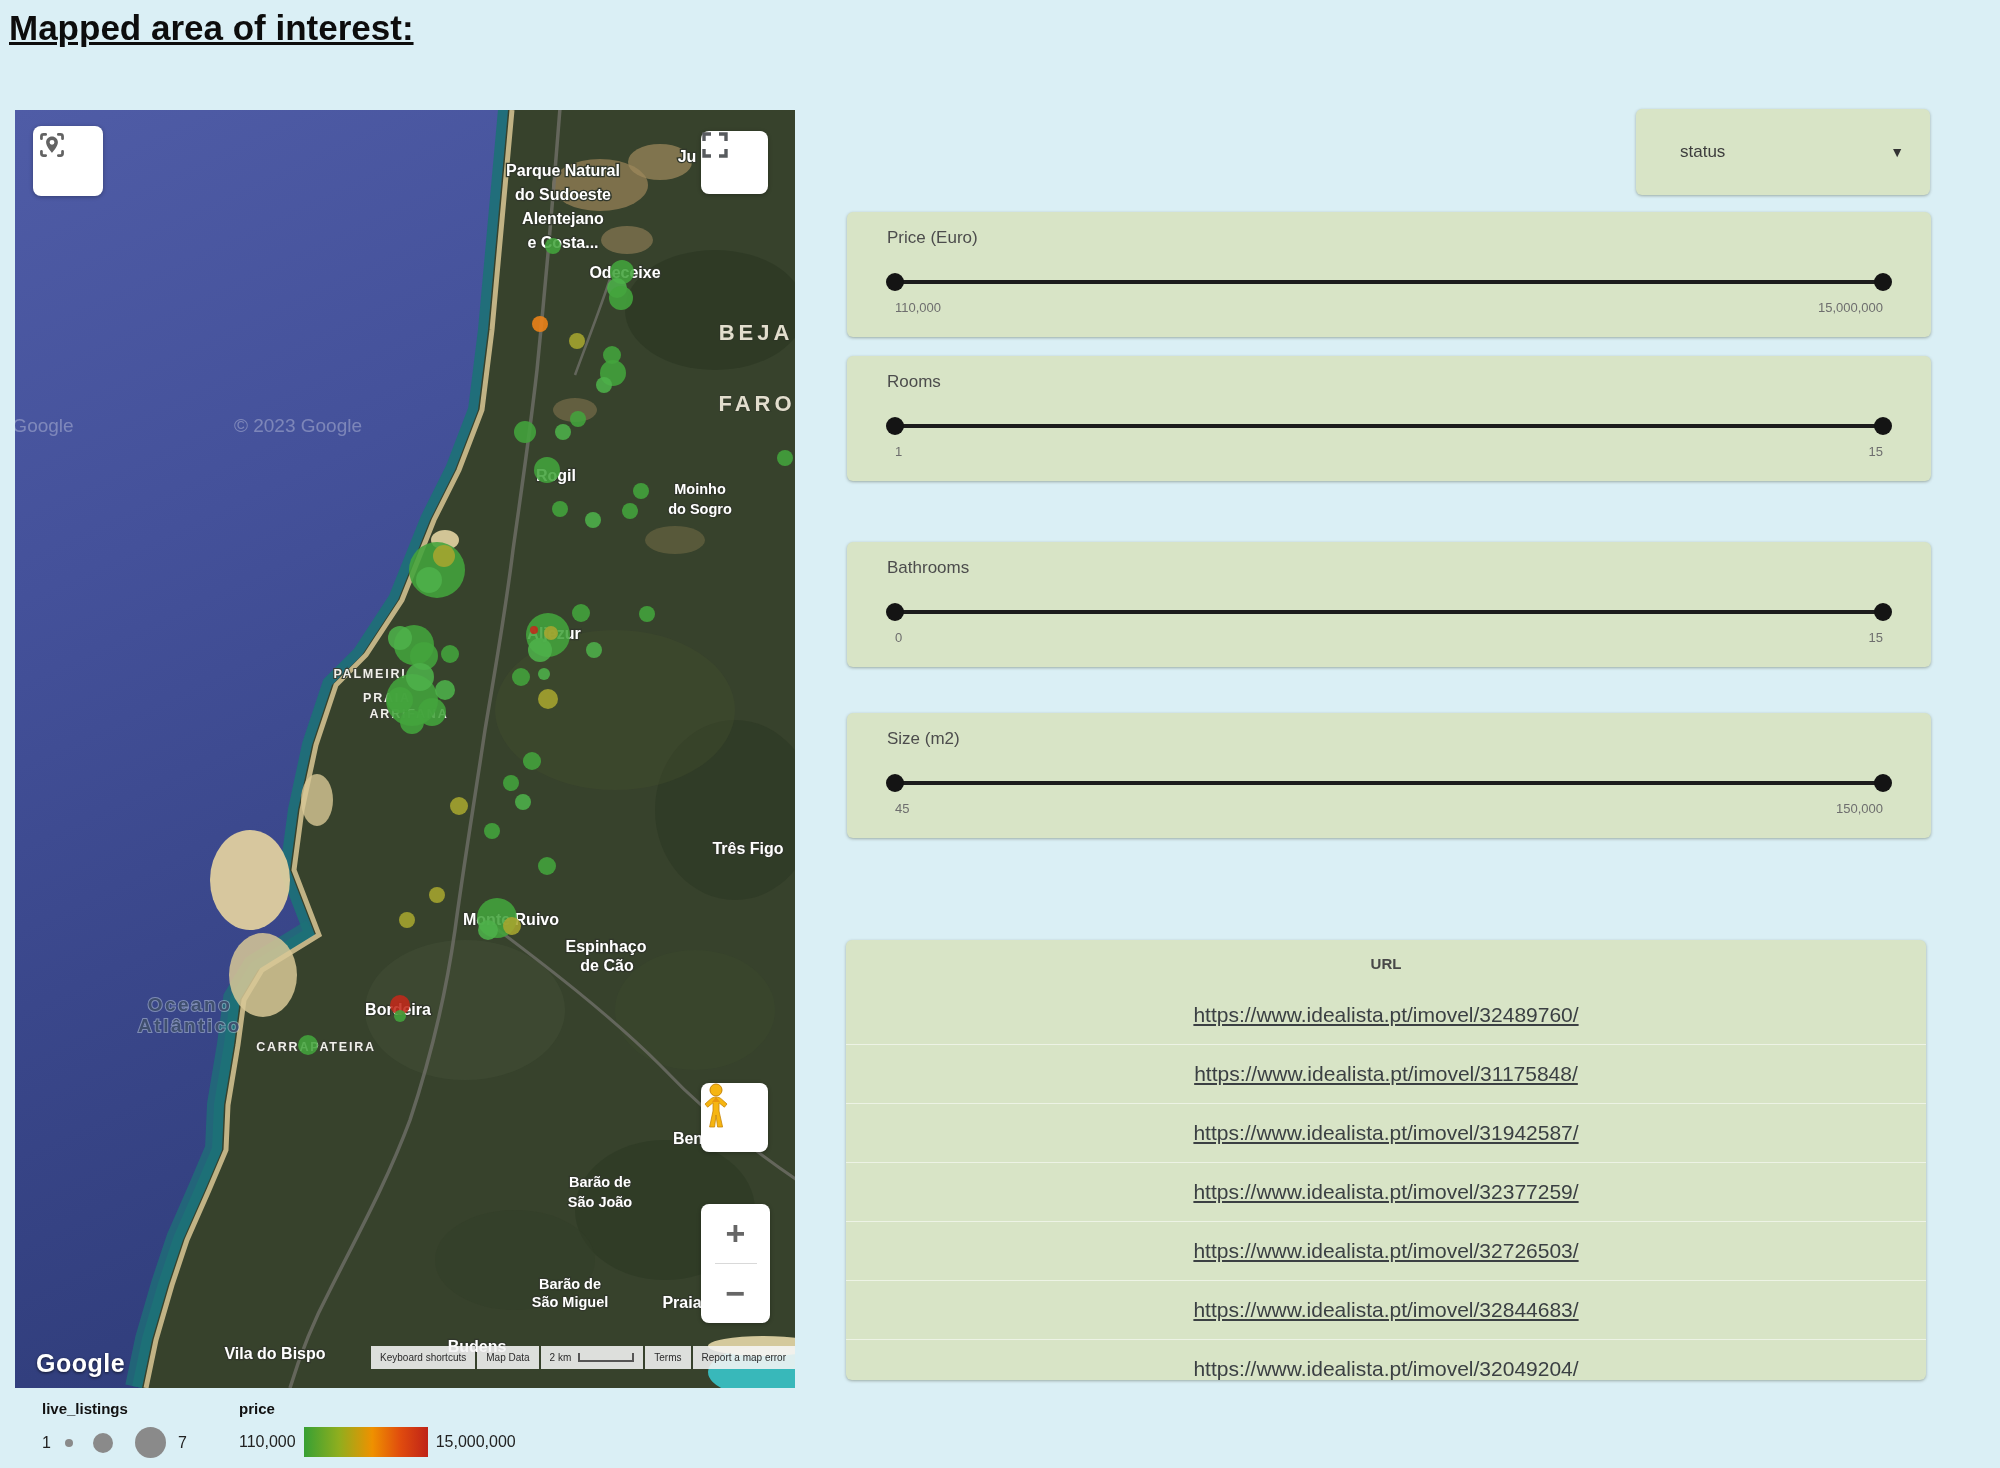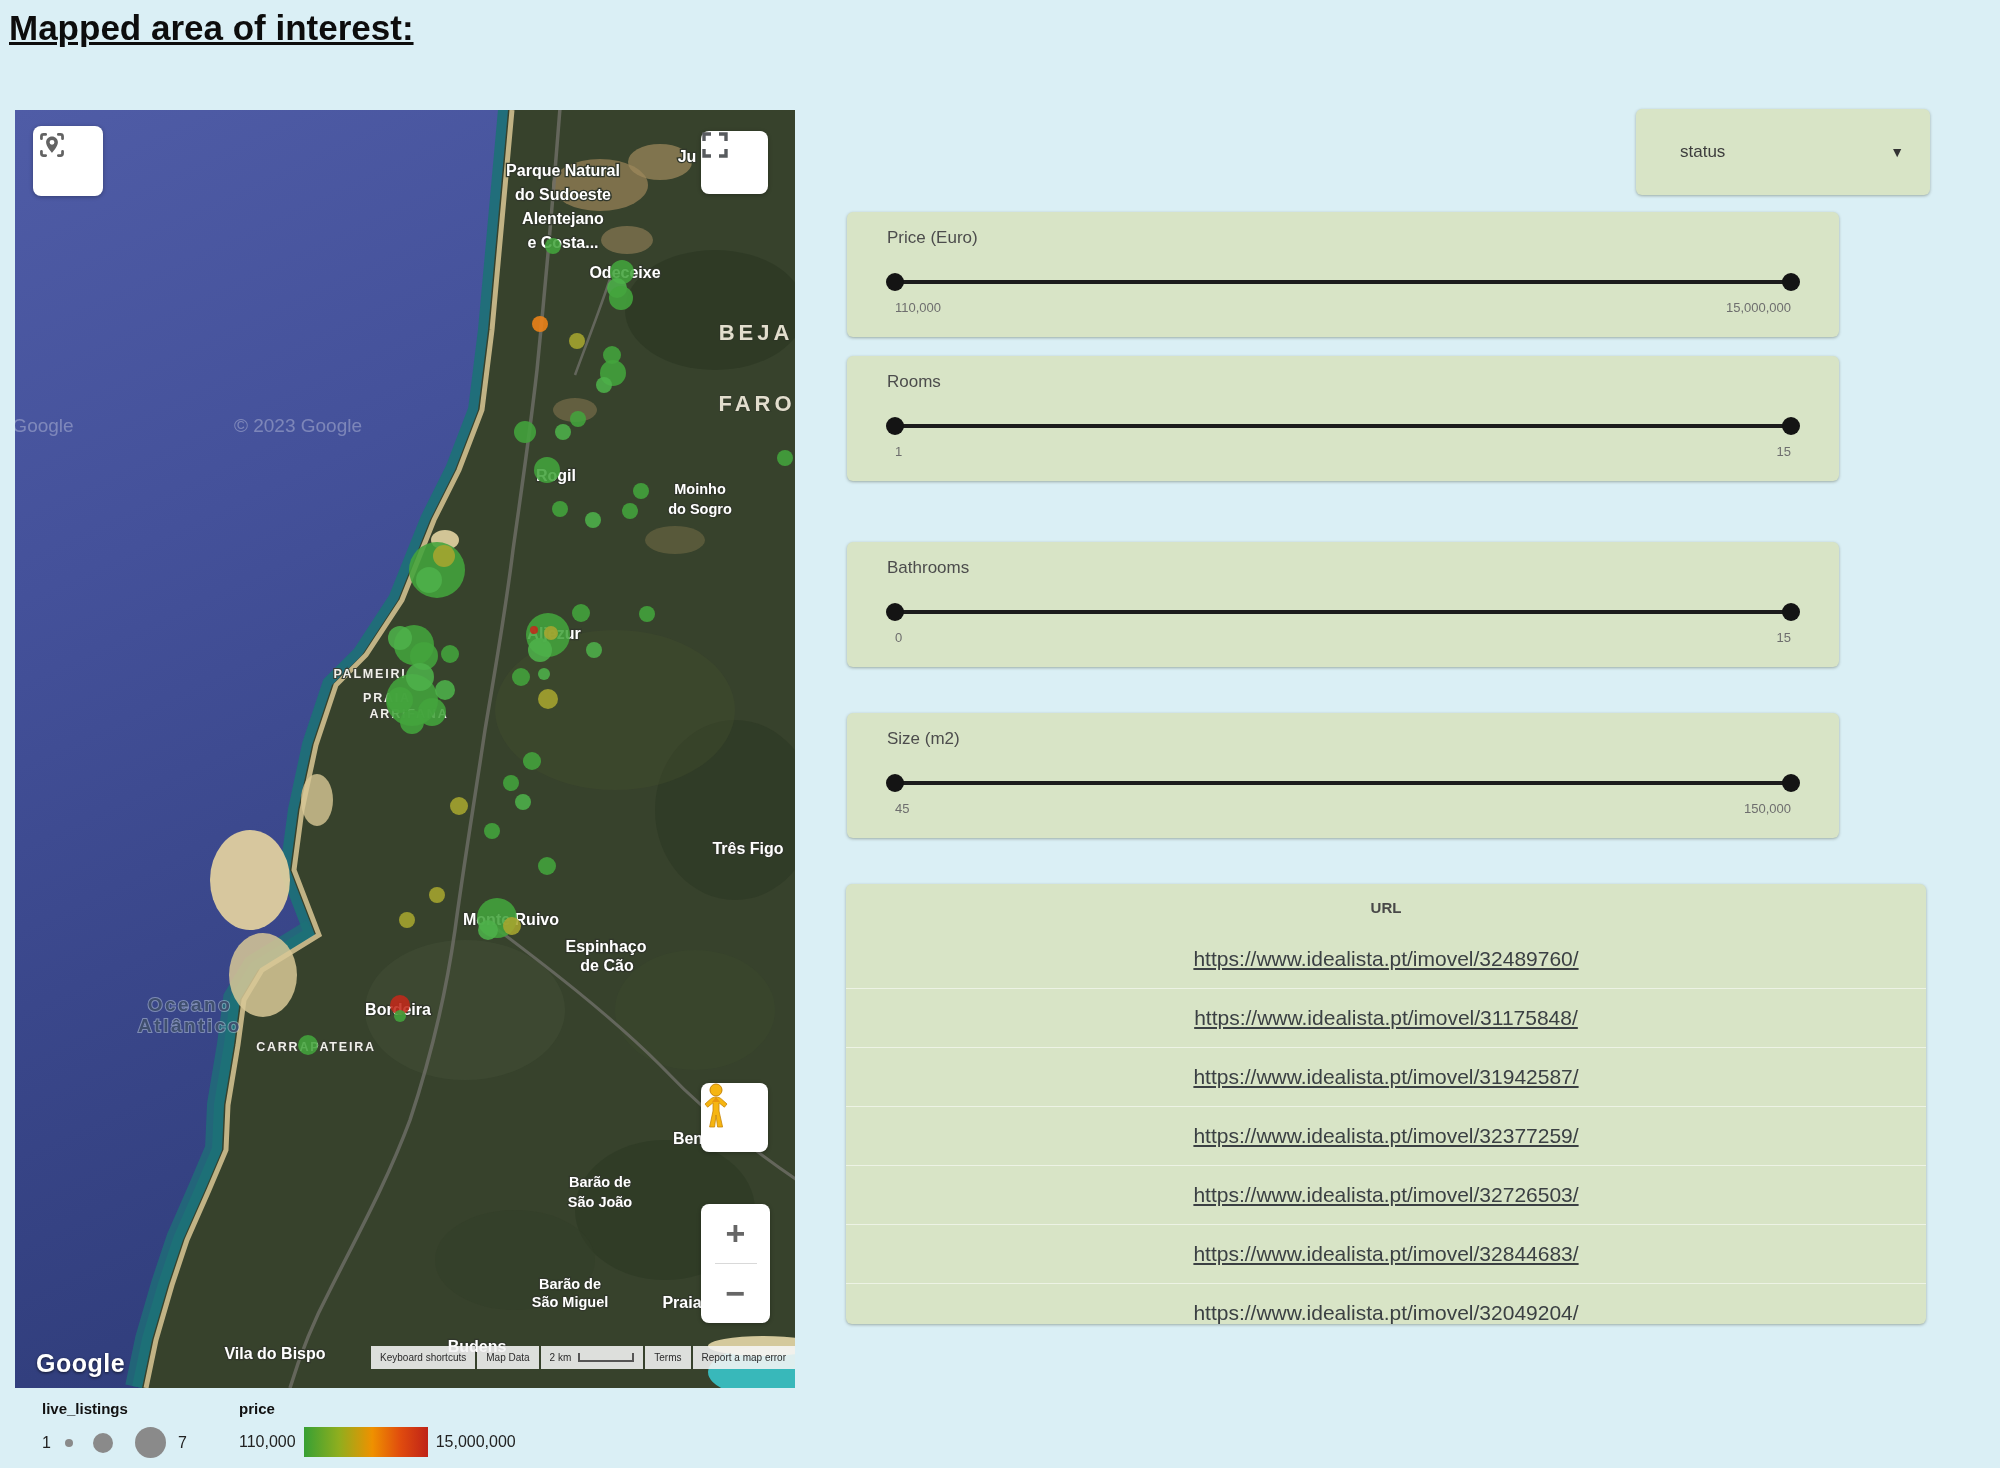--- a/index.html
+++ b/index.html
@@ -26,29 +26,29 @@
   .lbl-sm{font-size:14.5px;font-weight:bold;fill:#fff;stroke:#31372b;stroke-width:2.4px;paint-order:stroke;text-anchor:middle;}
   .lbl-district{font-size:22px;font-weight:bold;letter-spacing:4px;fill:#ece7d6;stroke:rgba(45,50,40,.55);stroke-width:1.6px;paint-order:stroke;text-anchor:middle;opacity:.95;}
   .lbl-caps{font-size:12.5px;font-weight:bold;letter-spacing:1.8px;fill:#f0f0ea;stroke:#3a3f33;stroke-width:2.2px;paint-order:stroke;text-anchor:middle;}
   .lbl-ocean{font-size:19px;font-weight:bold;letter-spacing:2.5px;fill:#3f4f6e;stroke:rgba(210,225,235,.45);stroke-width:2px;paint-order:stroke;text-anchor:middle;}
   .watermark{font-size:19px;fill:rgba(255,255,255,.30);text-anchor:middle;font-weight:normal;}
   
   .card{position:absolute;background:#d8e4c6;border-radius:6px;box-shadow:0 1px 3px rgba(60,70,50,.4);}
   #dd-status{left:1636px;top:109px;width:294px;height:86px;display:flex;align-items:center;justify-content:space-between;padding:0 26px 0 44px;box-sizing:border-box;cursor:pointer;text-align:center;}
   #dd-status .dd-label{font-size:17px;color:#3d3d3d;}
   #dd-status .caret{font-size:14px;color:#333;}
-  .slider-card{left:847px;width:992px;height:125px;}
+  .slider-card{left:847px;width:1084px;height:125px;}
   .slider-label{position:absolute;left:40px;top:16px;font-size:17px;color:#4c4c4c;}
   .slider-track{position:absolute;left:48px;right:48px;top:68px;height:4px;background:#1c1c1c;border-radius:2px;}
   .handle{position:absolute;top:-7px;width:18px;height:18px;border-radius:50%;background:#141414;cursor:pointer;}
   .handle.lo{left:-9px;} .handle.hi{right:-9px;}
   .slider-min{position:absolute;left:48px;top:88px;font-size:13px;color:#6e6e6e;}
   .slider-max{position:absolute;right:48px;top:88px;font-size:13px;color:#6e6e6e;}
   
-  #table-card{left:846px;top:884px;width:1080px;height:440px;overflow:hidden;}
+  #table-card{left:846px;top:940px;width:1080px;height:440px;overflow:hidden;}
   #url-header{height:46px;display:flex;align-items:center;justify-content:center;font-size:15px;font-weight:bold;color:#484848;}
   .url-row{height:58px;display:flex;align-items:center;justify-content:center;border-top:1px solid rgba(255,255,255,.55);}
   .url-row:first-child{border-top:none;}
   .url-link{font-size:21px;color:#3b4043;text-decoration:underline;cursor:pointer;}
   .url-row:last-child .url-link{text-decoration:none;}
   
   .legend-block{position:absolute;top:1400px;}
   #legend-size{left:42px;} #legend-color{left:239px;}
   .legend-title{font-size:15px;font-weight:bold;color:#111;}
   .legend-row{display:flex;align-items:center;margin-top:10px;}

